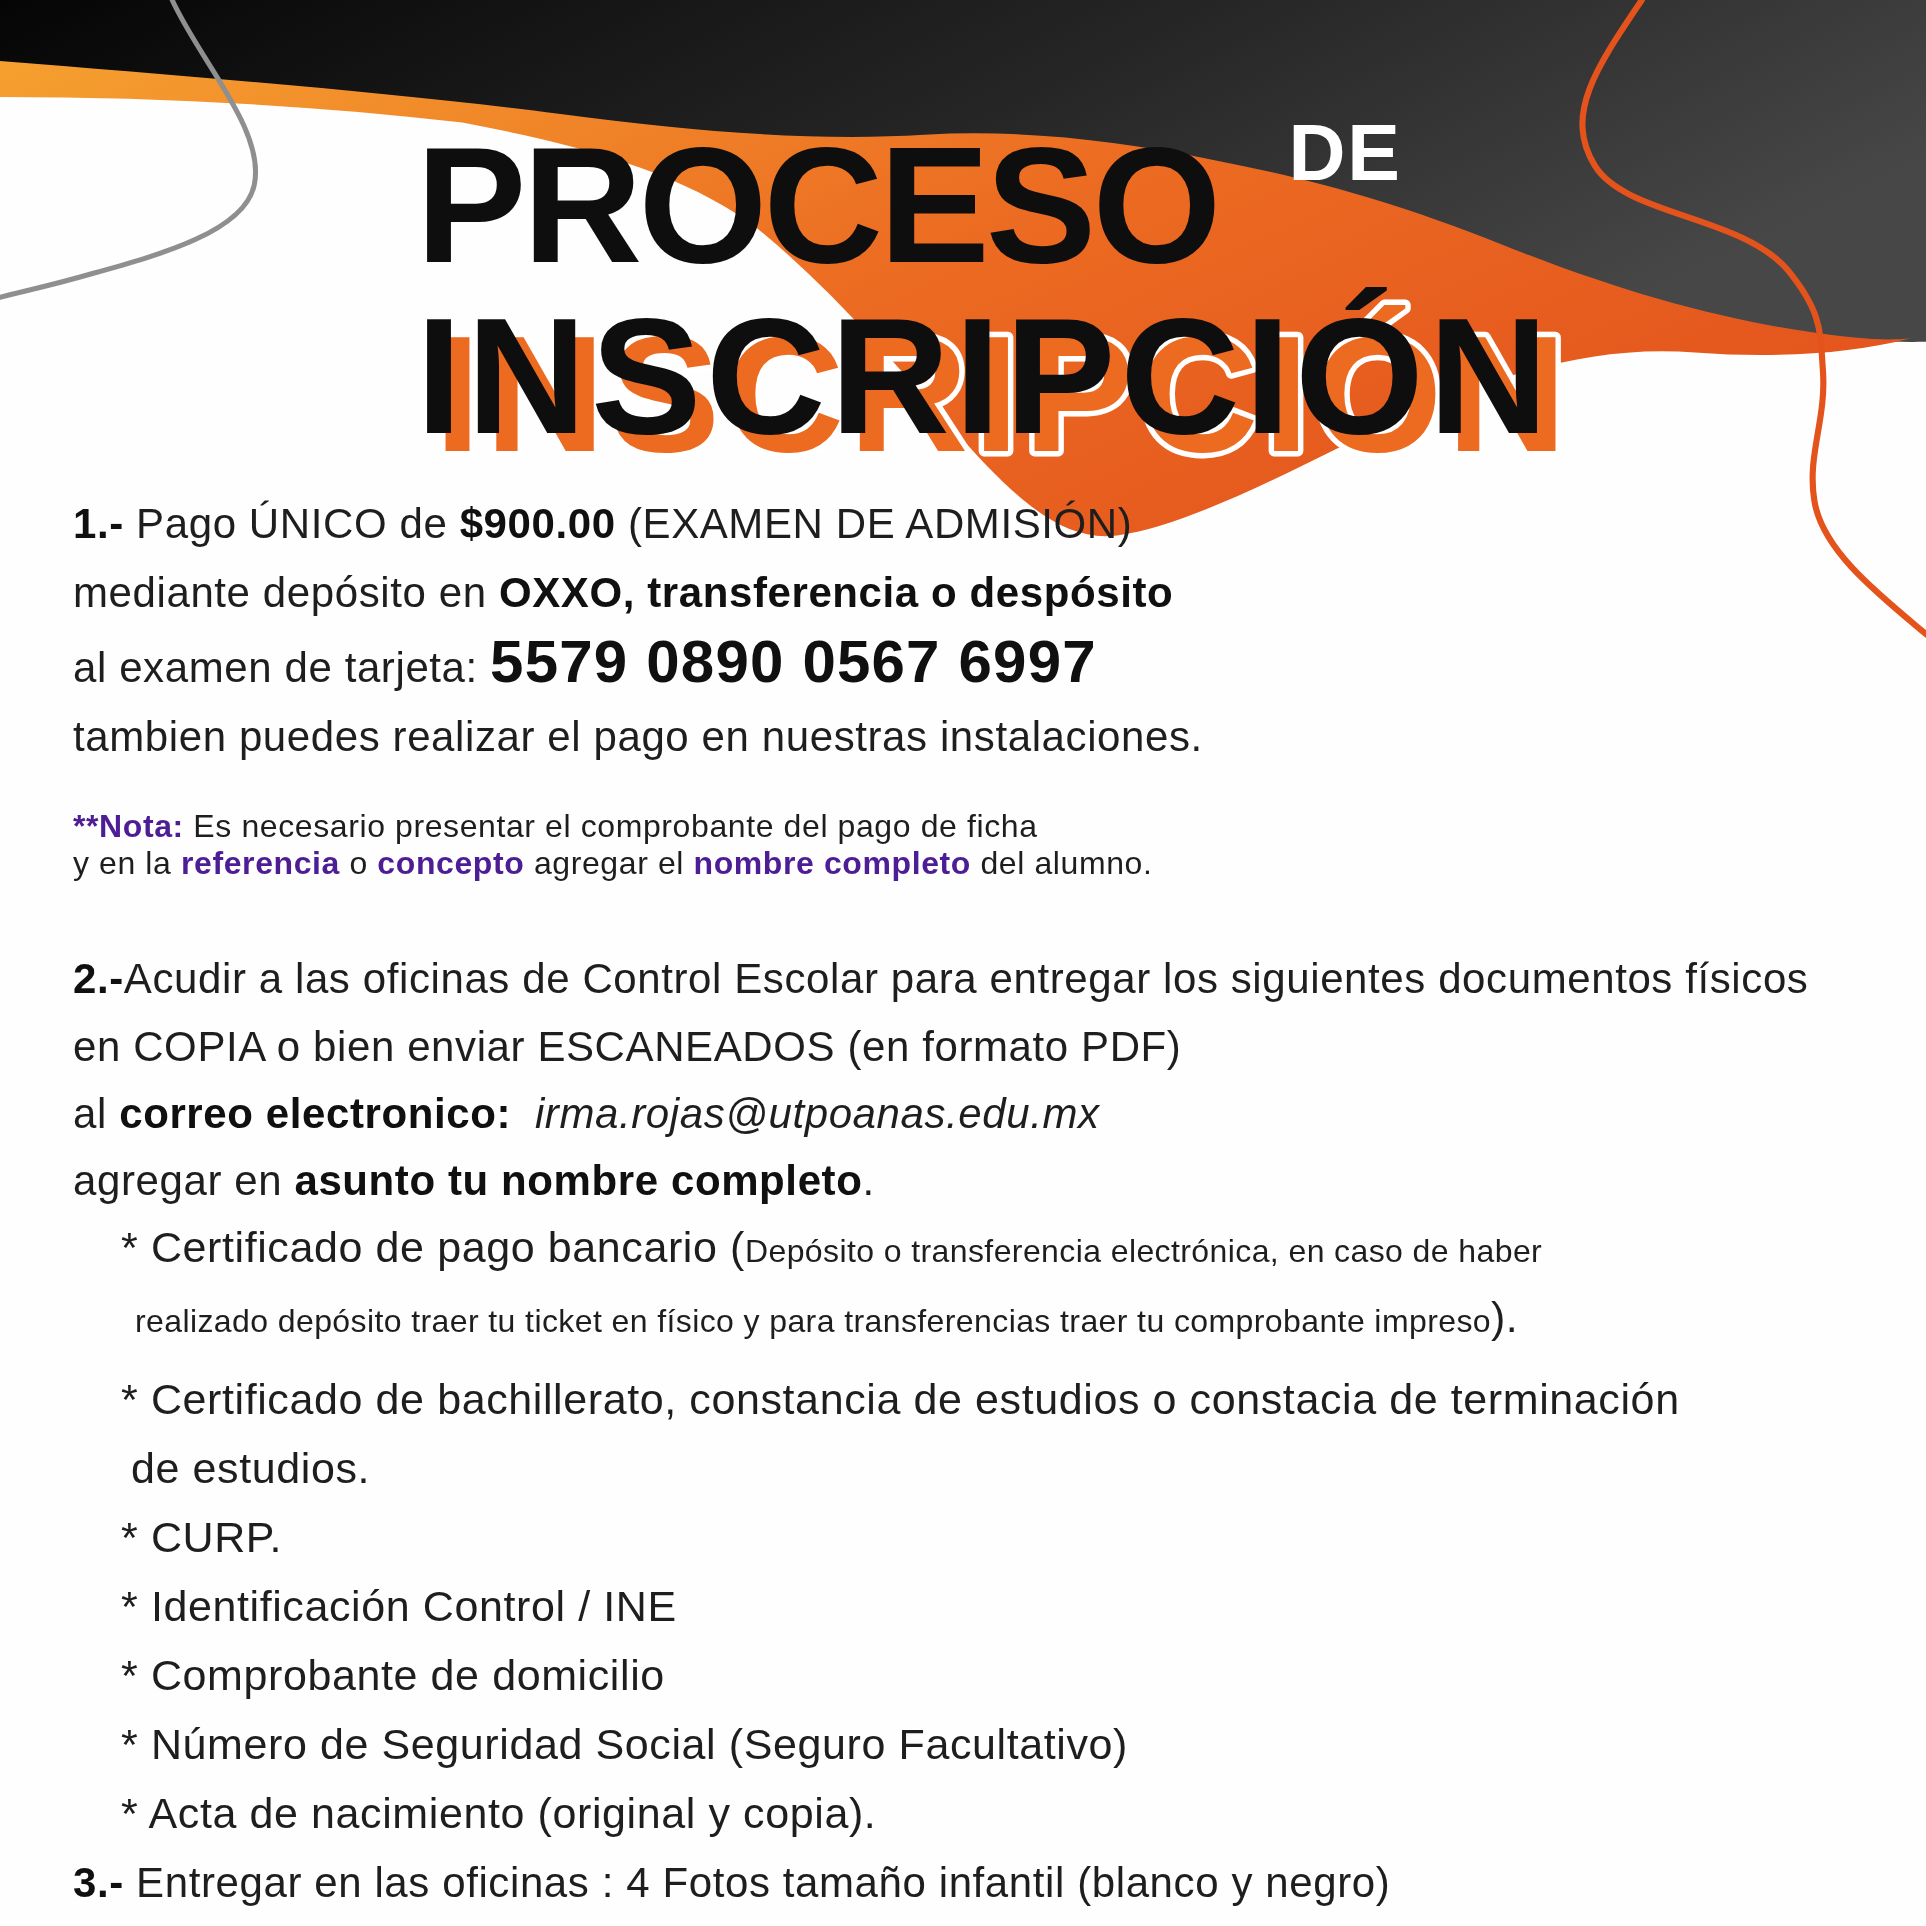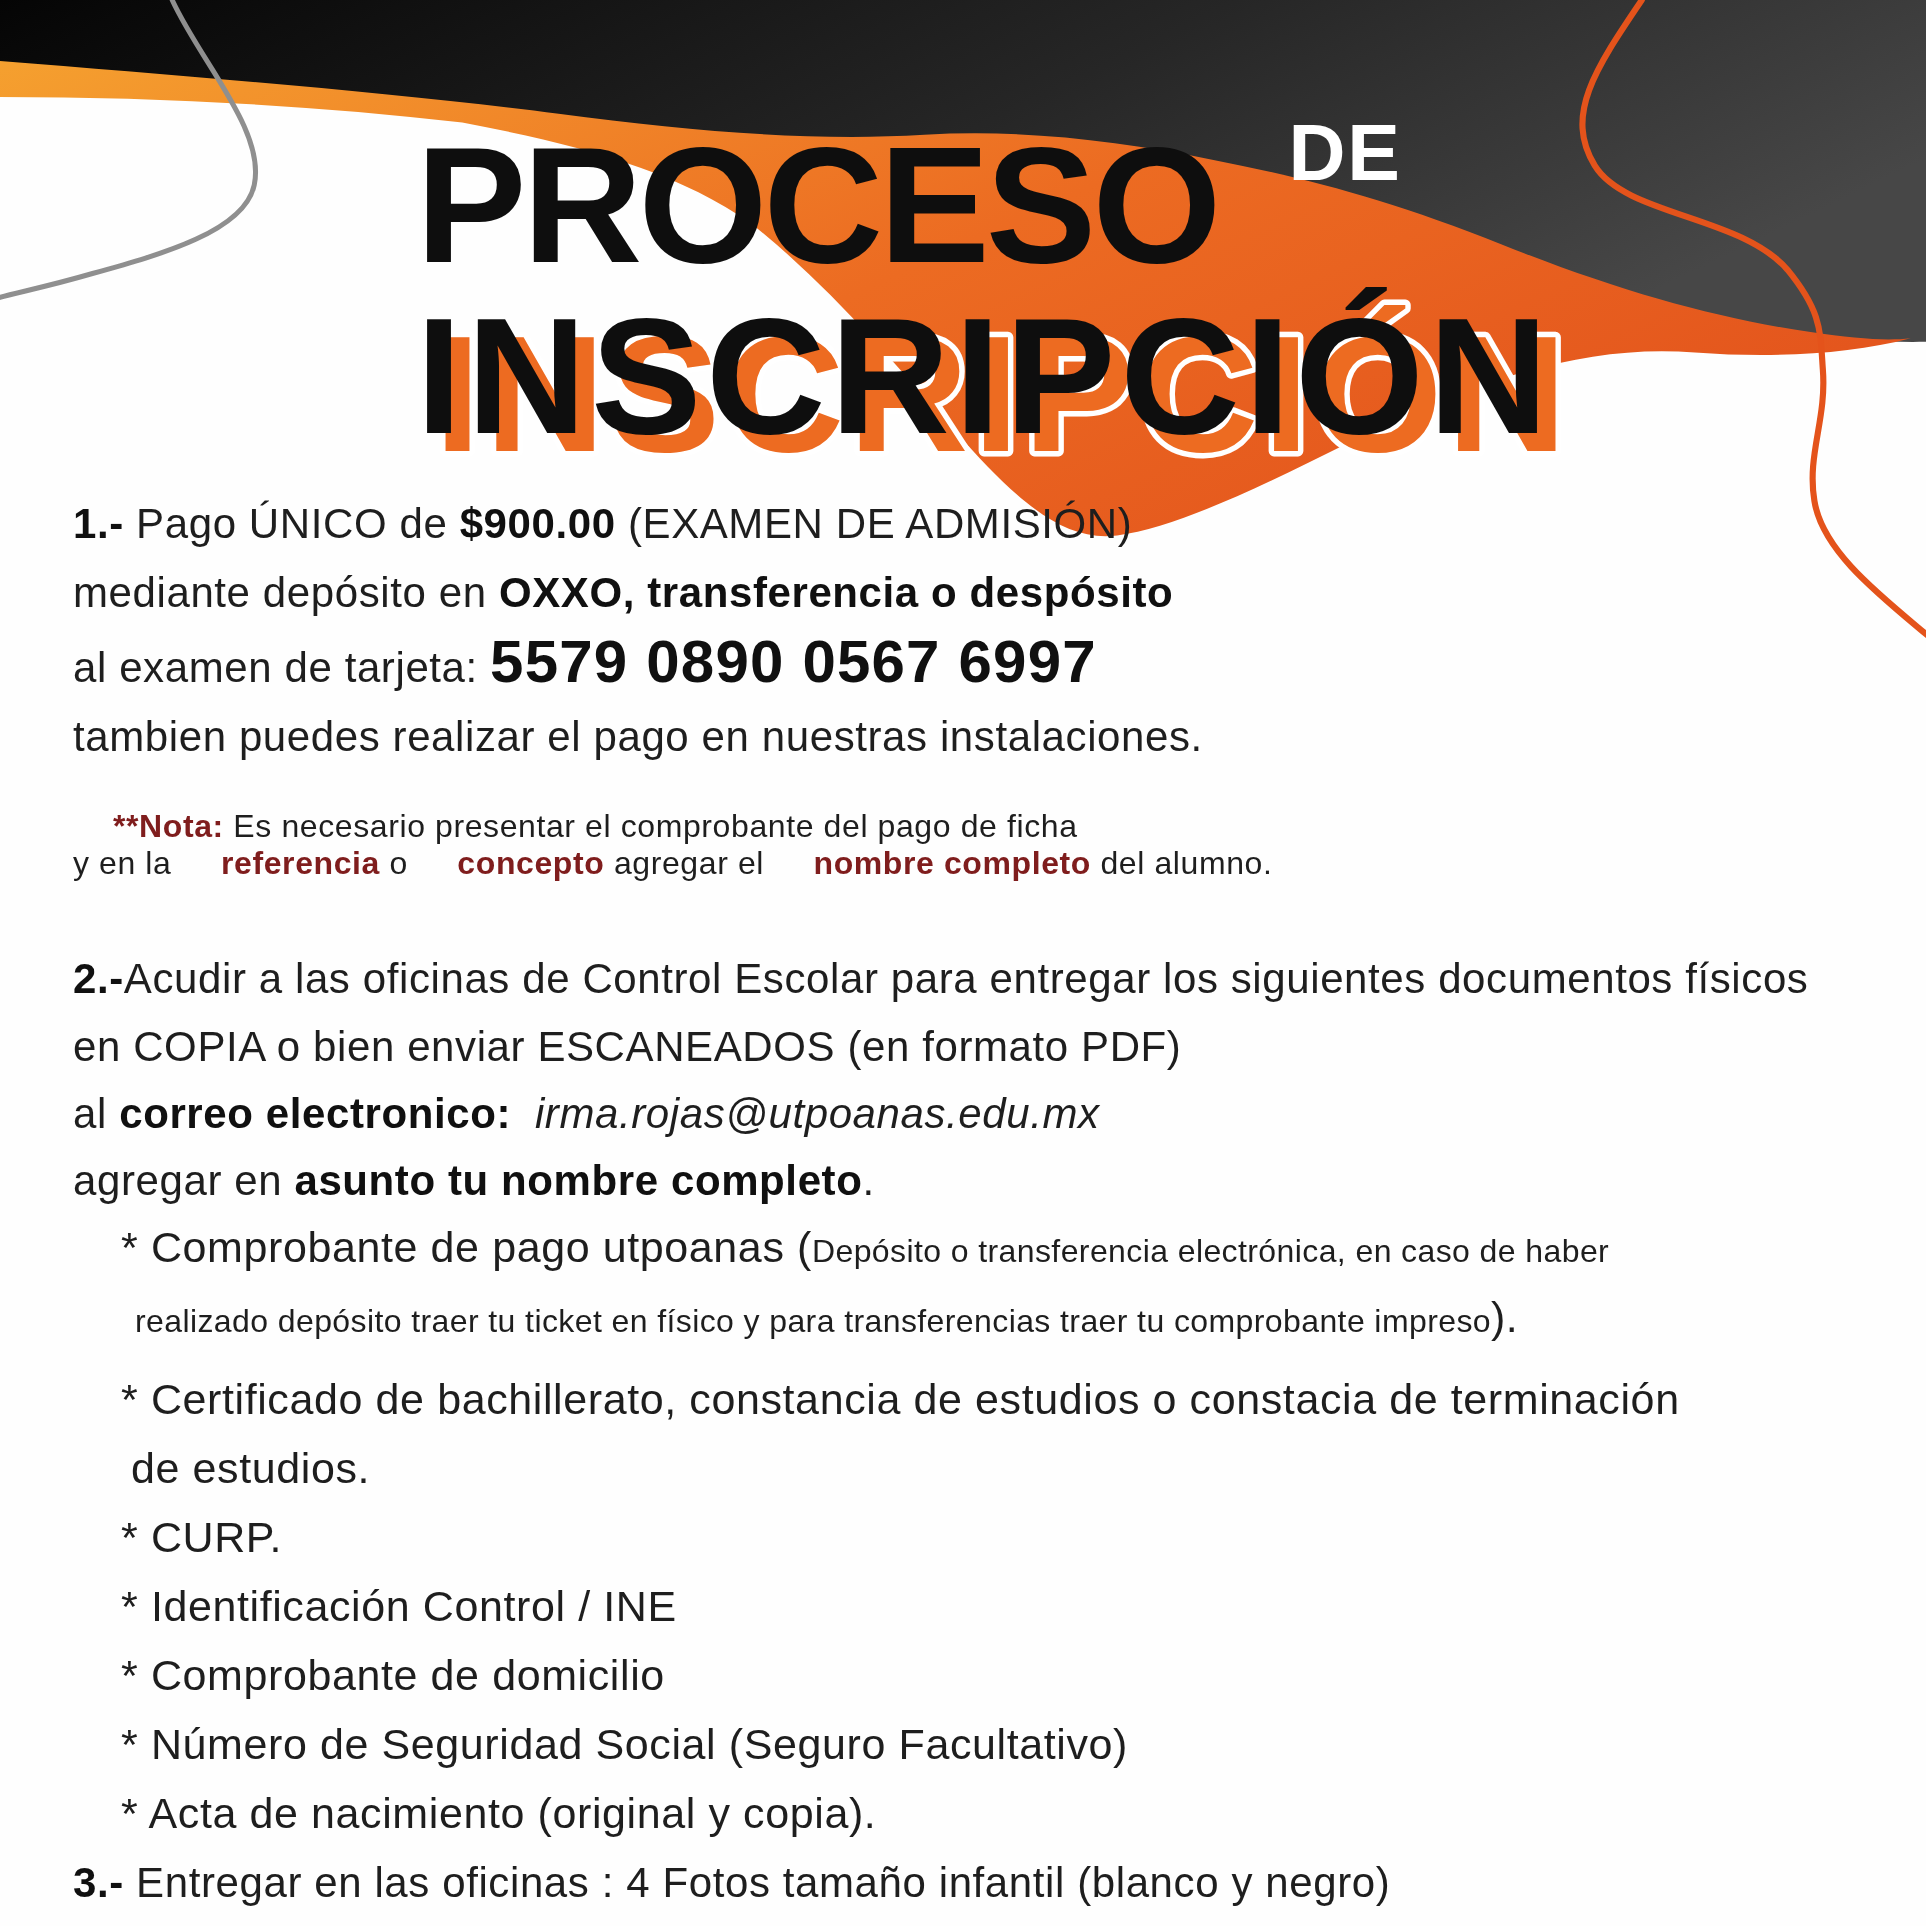--- a/index.html
+++ b/index.html
@@ -8,21 +8,21 @@
   svg{display:block;}
   .header-art{position:absolute;left:0;top:0;}
   .header-art text{font-family:"Liberation Sans",sans-serif;}
 
   
   .content{position:absolute;left:73px;top:489px;width:1868px;color:#1e1e1e;
            font-size:42px;letter-spacing:0.6px;}
   .bl{white-space:nowrap;line-height:69px;}
   .bl b{font-weight:800;color:#101010;}
   .nota{font-size:32px;line-height:37px;margin-top:37px;}
-  .nota b{font-weight:800;color:#7f1d1d;margin-left:40px;}
+  .nota b{font-weight:800;color:#4c1d95;}
   .gap-step2{margin-top:62px;}
   .bullet{padding-left:48px;font-size:43px;}
   .bullet-cont{padding-left:62px;line-height:64px;}
   .bullet-cont2{padding-left:58px;}
   .small{font-size:32px;letter-spacing:0.4px;}
   .gap-b2{margin-top:11.6px;}
   .cardnum{font-size:60px;font-weight:800;color:#101010;letter-spacing:1.2px;}
 </style>
 </head>
 <body>
@@ -92,21 +92,21 @@
     <div class="bl"><span>tambien puedes realizar el pago en nuestras instalaciones.</span></div>
 
     <div class="bl nota"><b>**Nota:</b><span> Es necesario presentar el comprobante del pago de ficha</span></div>
     <div class="bl nota" style="margin-top:0;"><span>y en la </span><b>referencia</b><span> o </span><b>concepto</b><span> agregar el </span><b>nombre completo</b><span> del alumno.</span></div>
 
     <div class="bl gap-step2"><b>2.-</b><span>Acudir a las oficinas de Control Escolar para entregar los siguientes documentos físicos</span></div>
     <div class="bl" style="line-height:67px;"><span>en COPIA  o bien enviar ESCANEADOS (en formato PDF)</span></div>
     <div class="bl" style="line-height:67px;"><span>al </span><b>correo electronico:</b><span style="padding-left:11.6px;font-style:italic;">  irma.rojas@utpoanas.edu.mx</span></div>
     <div class="bl" style="line-height:67px;"><span>agregar en </span><b>asunto tu nombre completo</b><span>.</span></div>
 
-    <div class="bl bullet" style="line-height:67px;"><span>* Comprobante de pago utpoanas (</span><span class="small">Depósito o transferencia electrónica, en caso de haber</span></div>
+    <div class="bl bullet" style="line-height:67px;"><span>* Certificado de pago bancario (</span><span class="small">Depósito o transferencia electrónica, en caso de haber</span></div>
     <div class="bl bullet bullet-cont small"><span>realizado depósito traer tu ticket en físico y para transferencias traer tu comprobante impreso</span><span style="font-size:43px;">).</span></div>
 
     <div class="bl bullet gap-b2"><span>* Certificado de bachillerato, constancia de estudios o constacia de terminación</span></div>
     <div class="bl bullet bullet-cont2"><span>de estudios.</span></div>
 
     <div class="bl bullet"><span>* CURP.</span></div>
     <div class="bl bullet"><span>* Identificación Control / INE</span></div>
     <div class="bl bullet"><span>* Comprobante de domicilio</span></div>
     <div class="bl bullet"><span>* Número de Seguridad Social (Seguro Facultativo)</span></div>
     <div class="bl bullet"><span>* Acta de nacimiento (original y copia).</span></div>

